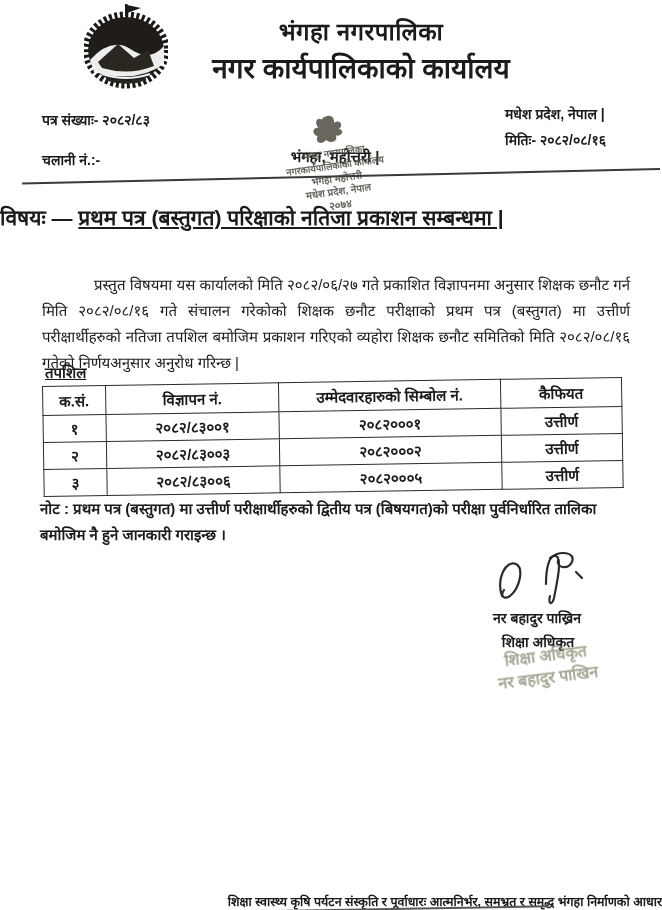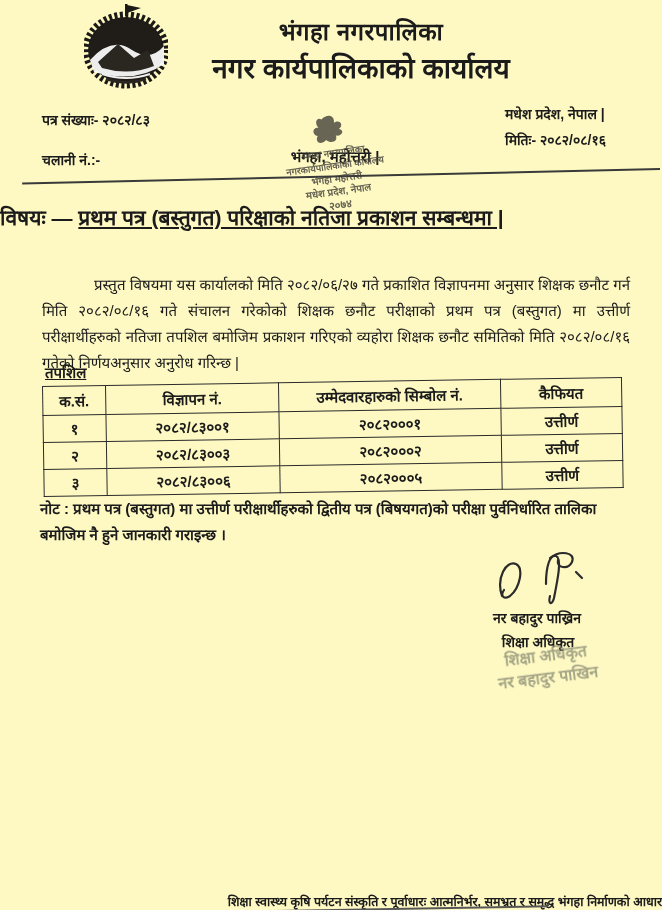--- a/index.html
+++ b/index.html
@@ -1,17 +1,17 @@
 <!DOCTYPE html>
 <html><head>
 <meta charset="utf-8">
 <style>
   html,body{margin:0;padding:0;background:#e9e9e9;}
   .page{
-    position:relative;width:662px;height:910px;background:#fef9c3;
+    position:relative;width:662px;height:910px;background:#ffffff;
     overflow:hidden;margin:0 auto;
     font-family:"Liberation Sans",sans-serif;color:#1b1b1b;
   }
   .abs{position:absolute;}
   .center-text{text-align:center;}
   
   .title1{top:14px;left:60px;right:0;font-size:24px;font-weight:700;letter-spacing:.5px;}
   .title2{top:48px;left:60px;right:0;font-size:28px;font-weight:700;}
   .meta{font-size:14px;font-weight:700;}
   .letter-no{top:110px;left:42px;}

